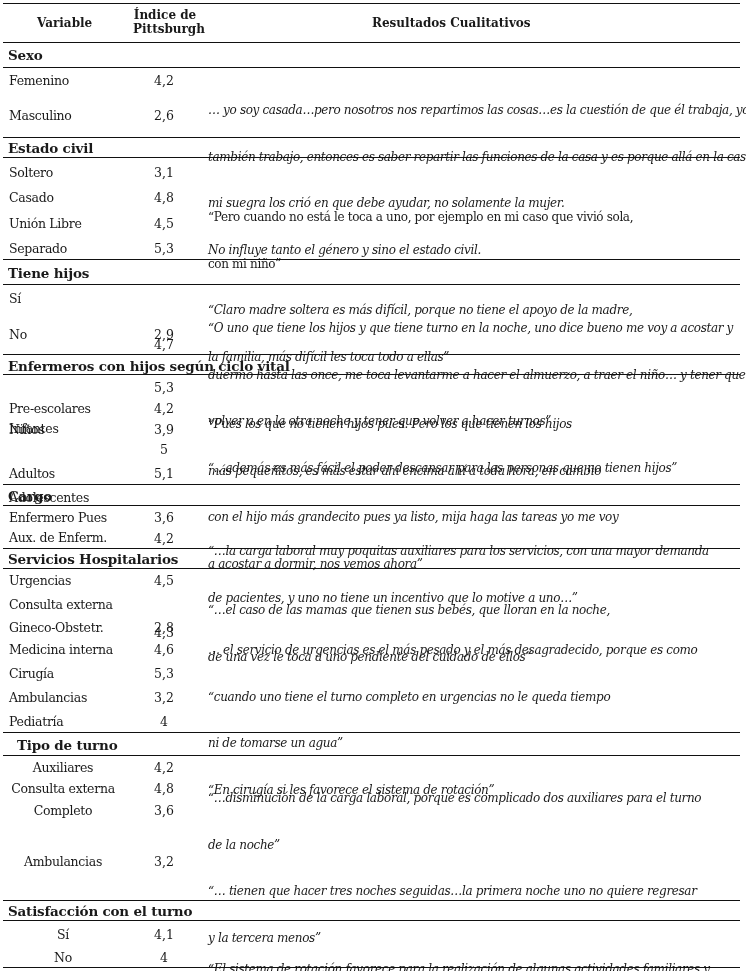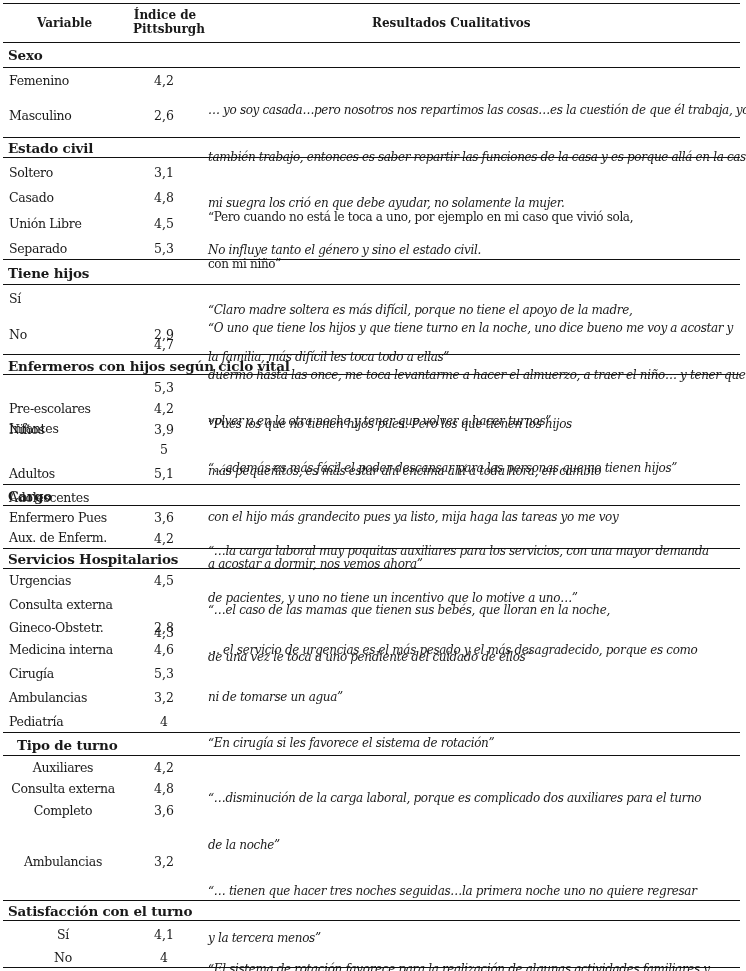--- a/index.html
+++ b/index.html
@@ -119,20 +119,21 @@
 <div class="abs lbl" style="left:9px; top:642px;">Medicina interna</div>
 <div class="abs val" style="left:144px; top:642px;">4,6</div>
 <div class="abs lbl" style="left:9px; top:666px;">Cirugía</div>
 <div class="abs val" style="left:144px; top:666px;">5,3</div>
 <div class="abs lbl" style="left:9px; top:690px;">Ambulancias</div>
 <div class="abs val" style="left:144px; top:690px;">3,2</div>
 <div class="abs lbl" style="left:9px; top:714px;">Pediatría</div>
 <div class="abs val" style="left:144px; top:714px;">4</div>
 <div class="abs q" style="left:208px; top:612px;">
   <div>… el servicio de urgencias es el más pesado y el más desagradecido, porque es como</div>
+  <div>“cuando uno tiene el turno completo en urgencias no le queda tiempo</div>
   <div>ni de tomarse un agua”</div>
   <div>“En cirugía si les favorece el sistema de rotación”</div>
 </div>
 <div class="hline" style="top:732px;"></div>
 
 <div class="abs sec" style="left:17px; top:737px;">Tipo de turno</div>
 <div class="hline" style="top:755px;"></div>
 <div class="abs lbl center-lbl" style="left:-12px; top:760px;">Auxiliares</div>
 <div class="abs val" style="left:144px; top:760px;">4,2</div>
 <div class="abs lbl center-lbl" style="left:-12px; top:781px;">Consulta externa</div>

